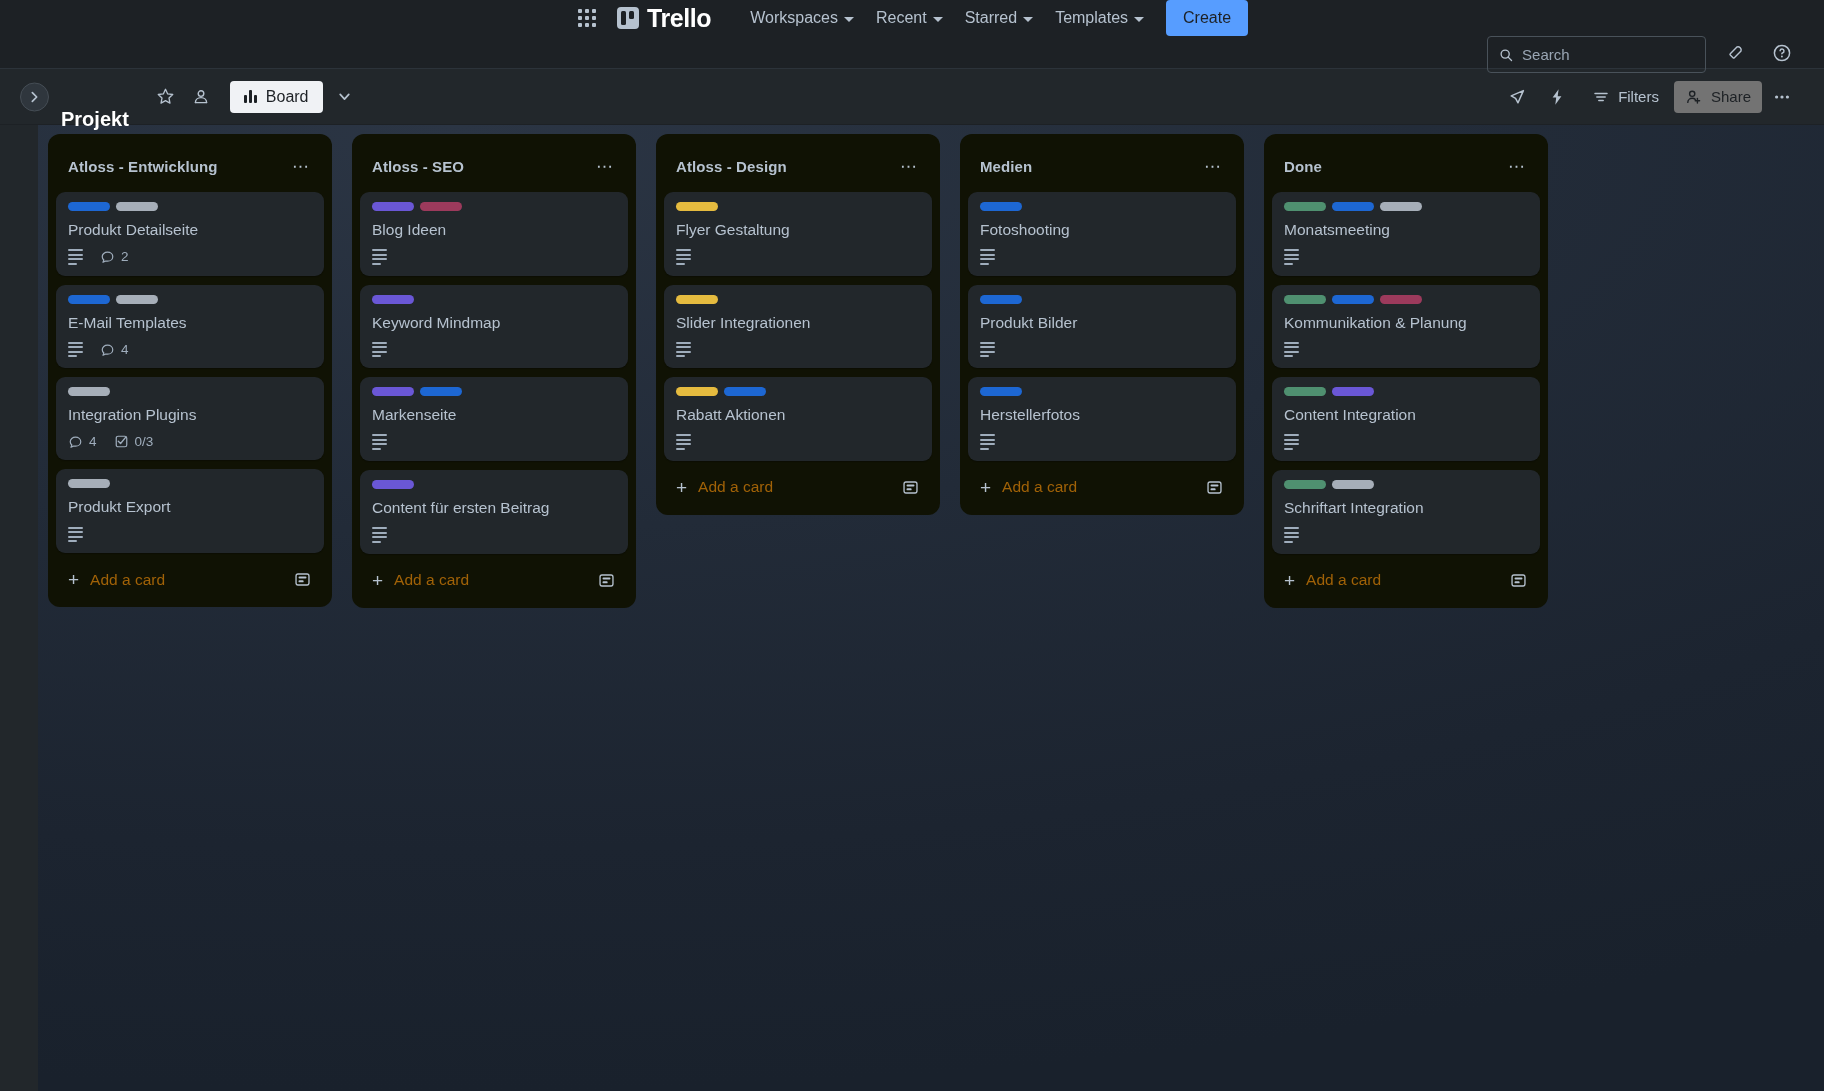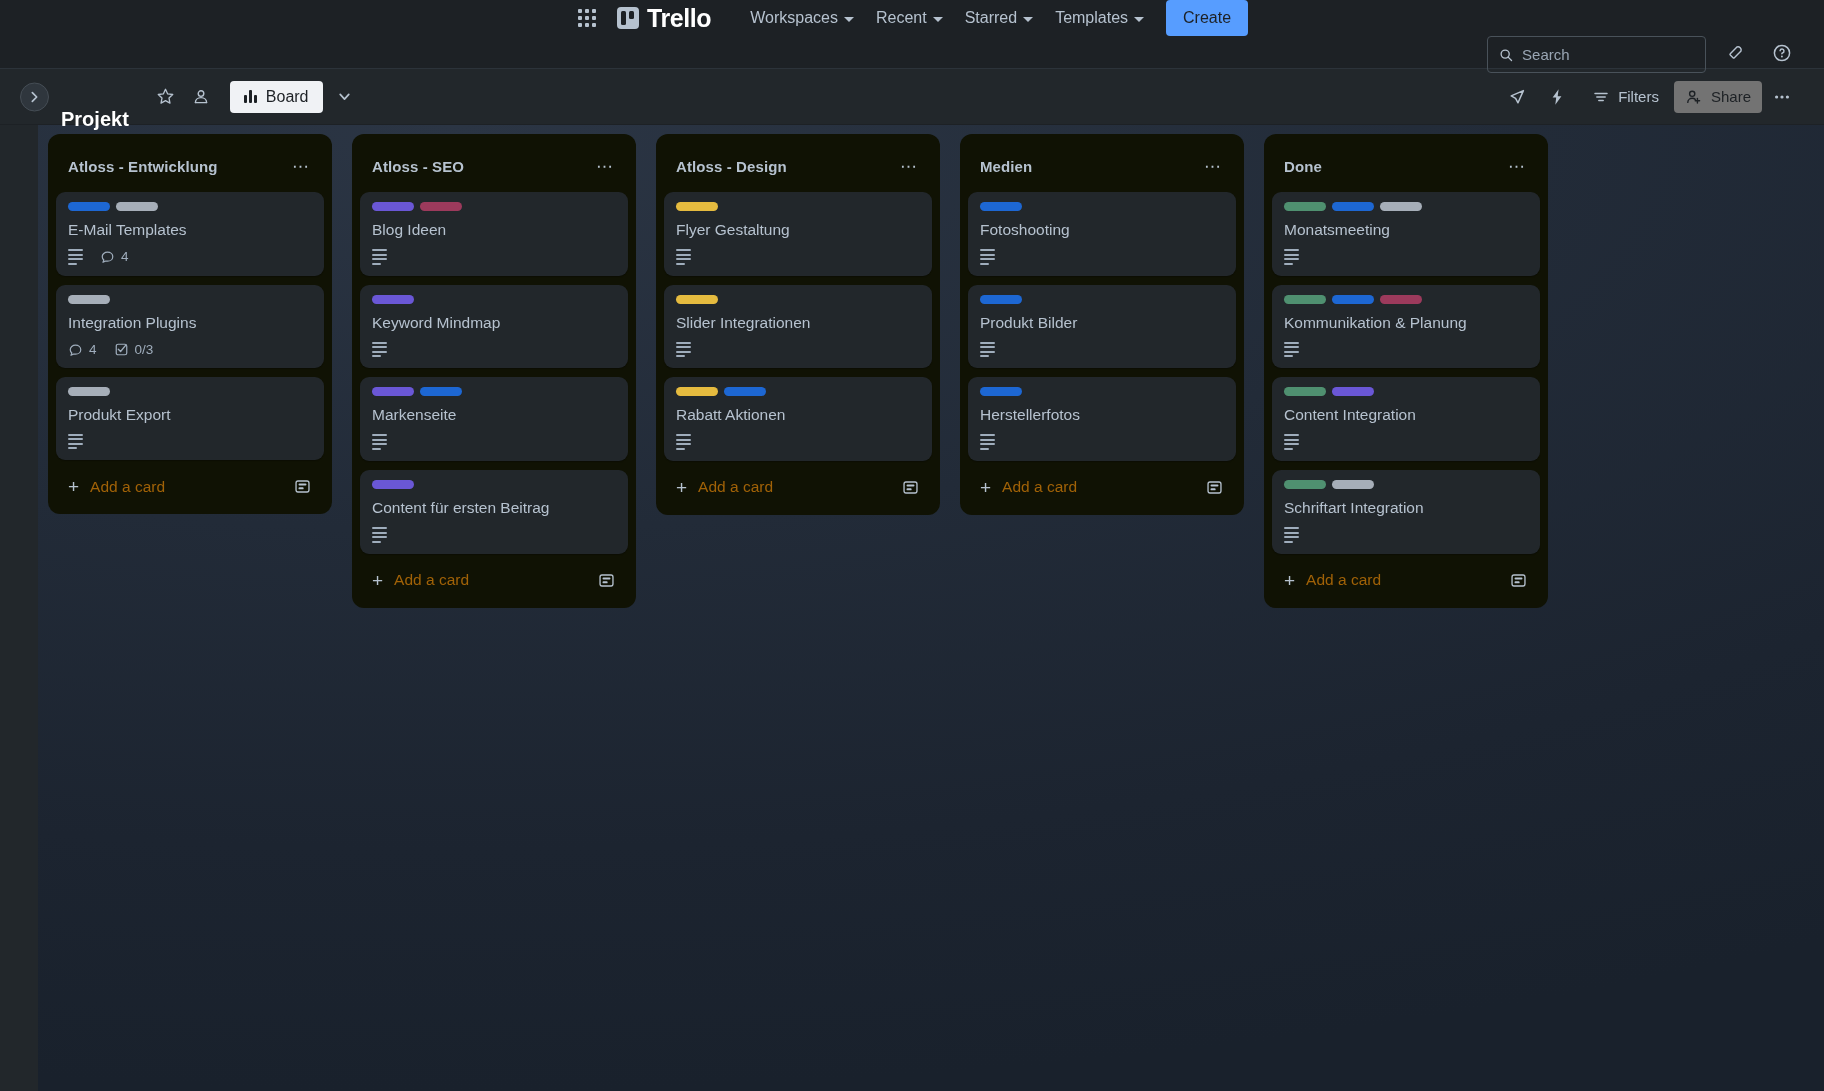--- a/index.html
+++ b/index.html
@@ -376,20 +376,41 @@
         <div class="list-header">
           <div class="list-title">Atloss - Entwicklung</div>
           <div class="list-menu">⋯</div>
         </div>
         <div class="cards">
           <div class="card">
             <div class="labels">
               <span class="label-chip" style="background: rgb(29, 103, 211);"></span>
               <span class="label-chip" style="background: rgb(166, 174, 184);"></span>
             </div>
+            <div class="card-title">Produkt Detailseite</div>
+            <div class="badges">
+              <span class="desc-icon">
+                <i></i>
+                <i></i>
+                <i></i>
+                <i></i>
+              </span>
+              <span class="badge">
+                <svg width="15" height="15" viewBox="0 0 16 16" fill="none">
+                  <path d="M13.6 8.2c0 2.7-2.5 4.8-5.6 4.8-.6 0-1.2-.08-1.75-.22L3.2 14.2l.9-2.4C3.1 10.9 2.4 9.65 2.4 8.2 2.4 5.5 4.9 3.4 8 3.4s5.6 2.1 5.6 4.8Z" stroke="#9fadbc" stroke-width="1.3" stroke-linejoin="round"></path>
+                </svg>
+                <span>2</span>
+              </span>
+            </div>
+          </div>
+          <div class="card">
+            <div class="labels">
+              <span class="label-chip" style="background: rgb(29, 103, 211);"></span>
+              <span class="label-chip" style="background: rgb(166, 174, 184);"></span>
+            </div>
             <div class="card-title">E-Mail Templates</div>
             <div class="badges">
               <span class="desc-icon">
                 <i></i>
                 <i></i>
                 <i></i>
                 <i></i>
               </span>
               <span class="badge">
                 <svg width="15" height="15" viewBox="0 0 16 16" fill="none">

